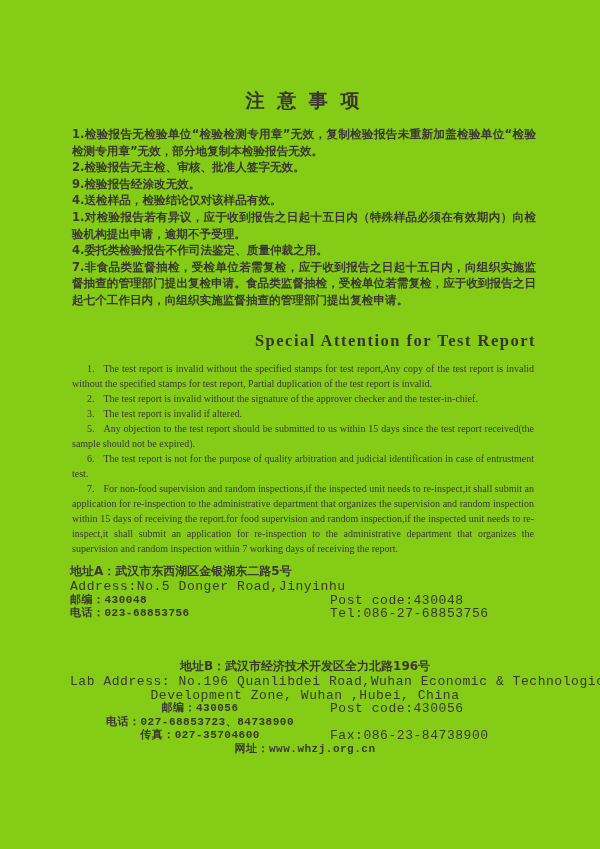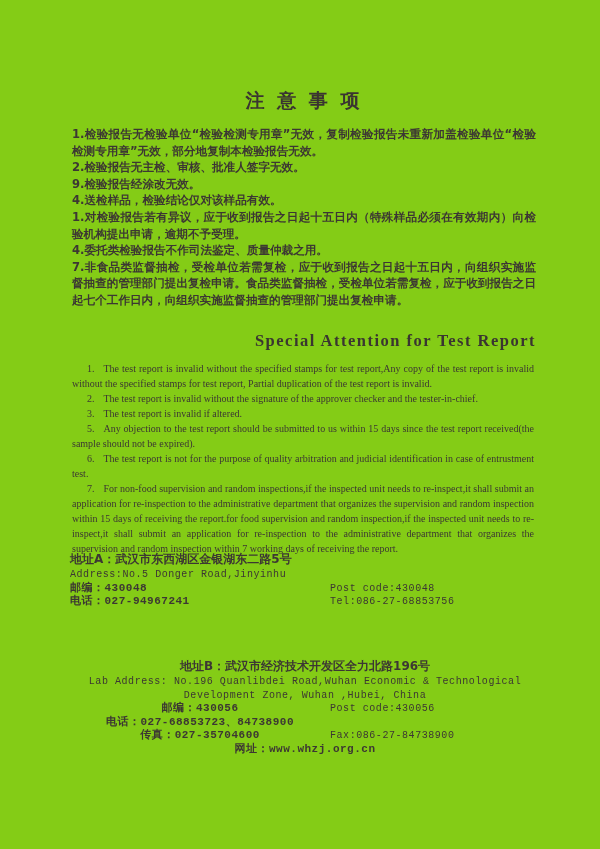--- a/index.html
+++ b/index.html
@@ -25,29 +25,29 @@
     font-weight:700; font-size:16.5px; letter-spacing:1.5px; color:#3a3531;
   }
   .en-list {
     position:absolute; top:361px; left:72px; width:462px;
     font-family:"Liberation Serif", serif; font-size:10px;
     line-height:15px; text-align:justify; color:#3c3733;
   }
   .en-list p { margin:0; text-indent:15px; }
   .en-list .num { margin-right:9px; }
   .addr { position:absolute; left:70px; width:470px; color:#3c3733; }
-  .addr-a { top:552px; }
+  .addr-a { top:564px; }
   .addr-b { top:659px;text-align:center; }
   .addr-zh {
     font-family:"DejaVu Sans", sans-serif; font-weight:700;
     font-size:12px; line-height:15px; margin-bottom:1px;
   }
   .addr-en {
     font-family:"Liberation Mono", "DejaVu Sans Mono", monospace;
-    font-size:10px; letter-spacing:0.55px; line-height:13.5px;
+    font-size:13px; letter-spacing:0.55px; line-height:13.5px;
     white-space:nowrap;
   }
   .addr-row { display:flex; }
   .addr-left { width:260px; flex:0 0 260px; }
   .addr-mixed {
     font-family:"Liberation Mono", "DejaVu Sans Mono", monospace;
     font-weight:700; font-size:11px; letter-spacing:0.5px;
     line-height:13.5px; white-space:nowrap;
   }
 </style>
@@ -80,36 +80,36 @@
   </div>
 
   <div class="addr addr-a">
     <div class="addr-zh">地址A：武汉市东西湖区金银湖东二路5号</div>
     <div class="addr-en">Address:No.5 Donger Road,Jinyinhu</div>
     <div class="addr-row">
       <div class="addr-left addr-mixed">邮编：430048</div>
       <div class="addr-en">Post code:430048</div>
     </div>
     <div class="addr-row">
-      <div class="addr-left addr-mixed">电话：027-94967241</div>
+      <div class="addr-left addr-mixed">电话：023-68853756</div>
       <div class="addr-en">Tel:086-27-68853756</div>
     </div>
   </div>
 
   <div class="addr addr-b">
     <div class="addr-zh">地址B：武汉市经济技术开发区全力北路196号</div>
     <div class="addr-en">Lab Address: No.196 Quanlibdei Road,Wuhan Economic &amp; Technological</div>
     <div class="addr-en">Development Zone, Wuhan ,Hubei, China</div>
     <div class="addr-row">
       <div class="addr-left addr-mixed">邮编：430056</div>
       <div class="addr-en">Post code:430056</div>
     </div>
     <div class="addr-row">
       <div class="addr-left addr-mixed">电话：027-68853723、84738900</div>
     </div>
     <div class="addr-row">
       <div class="addr-left addr-mixed">传真：027-35704600</div>
-      <div class="addr-en">Fax:086-27-84738900</div>
+      <div class="addr-en">Fax:086-23-84738900</div>
     </div>
     <div class="addr-mixed">网址：www.whzj.org.cn</div>
   </div>
 
 </div>
 
 </body></html>

